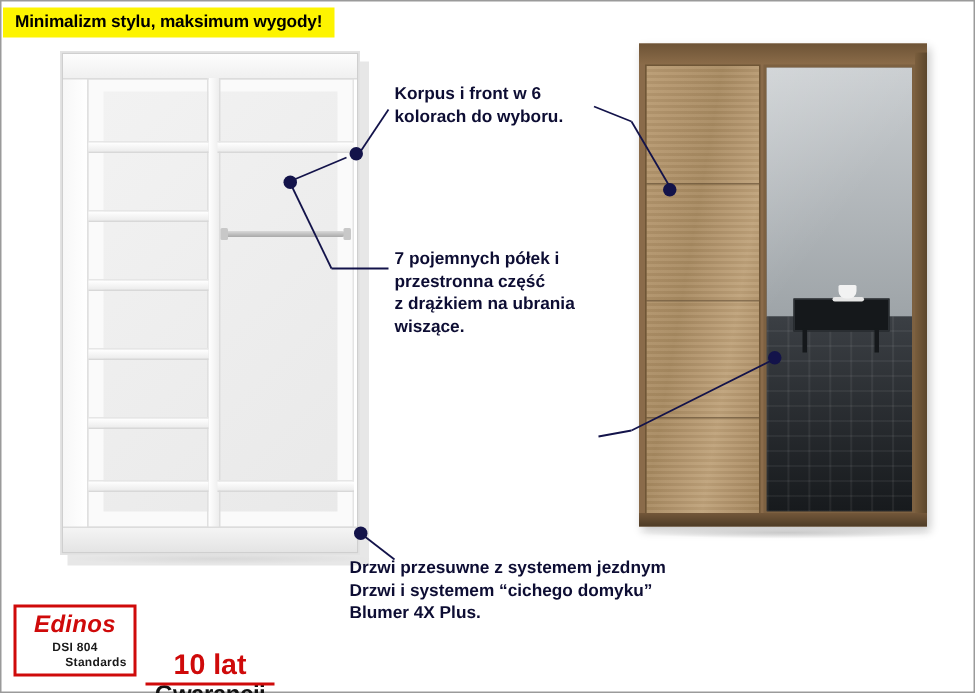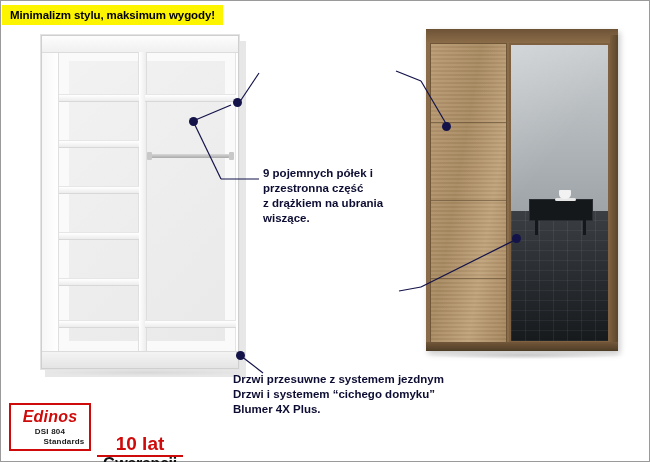--- a/index.html
+++ b/index.html
@@ -303,21 +303,23 @@
     <line x1="420" y1="286" x2="398" y2="290" stroke="#13134a" stroke-width="1.2"></line>
     <line x1="240" y1="355" x2="262" y2="372" stroke="#13134a" stroke-width="1.2"></line>
   </svg>
 
   <div class="dot" style="left:232px;top:97px"></div>
   <div class="dot" style="left:441px;top:121px"></div>
   <div class="dot" style="left:188px;top:116px"></div>
   <div class="dot" style="left:511px;top:233px"></div>
   <div class="dot" style="left:235px;top:350px"></div>
 
-  <div class="callout" id="callout-shelves">9 pojemnych półek i
+  <div class="callout" id="callout-colors">Korpus i front w 6
+kolorach do wyboru.</div>
+  <div class="callout" id="callout-shelves">7 pojemnych półek i
 przestronna część
 z drążkiem na ubrania
 wiszące.</div>
   <div class="callout" id="callout-doors">Drzwi przesuwne z systemem jezdnym
 Drzwi i systemem “cichego domyku”
 Blumer 4X Plus.</div>
 
   <div class="edinos">
     <div class="e-name">Edinos</div>
     <div class="e-sub">DSI 804</div>

